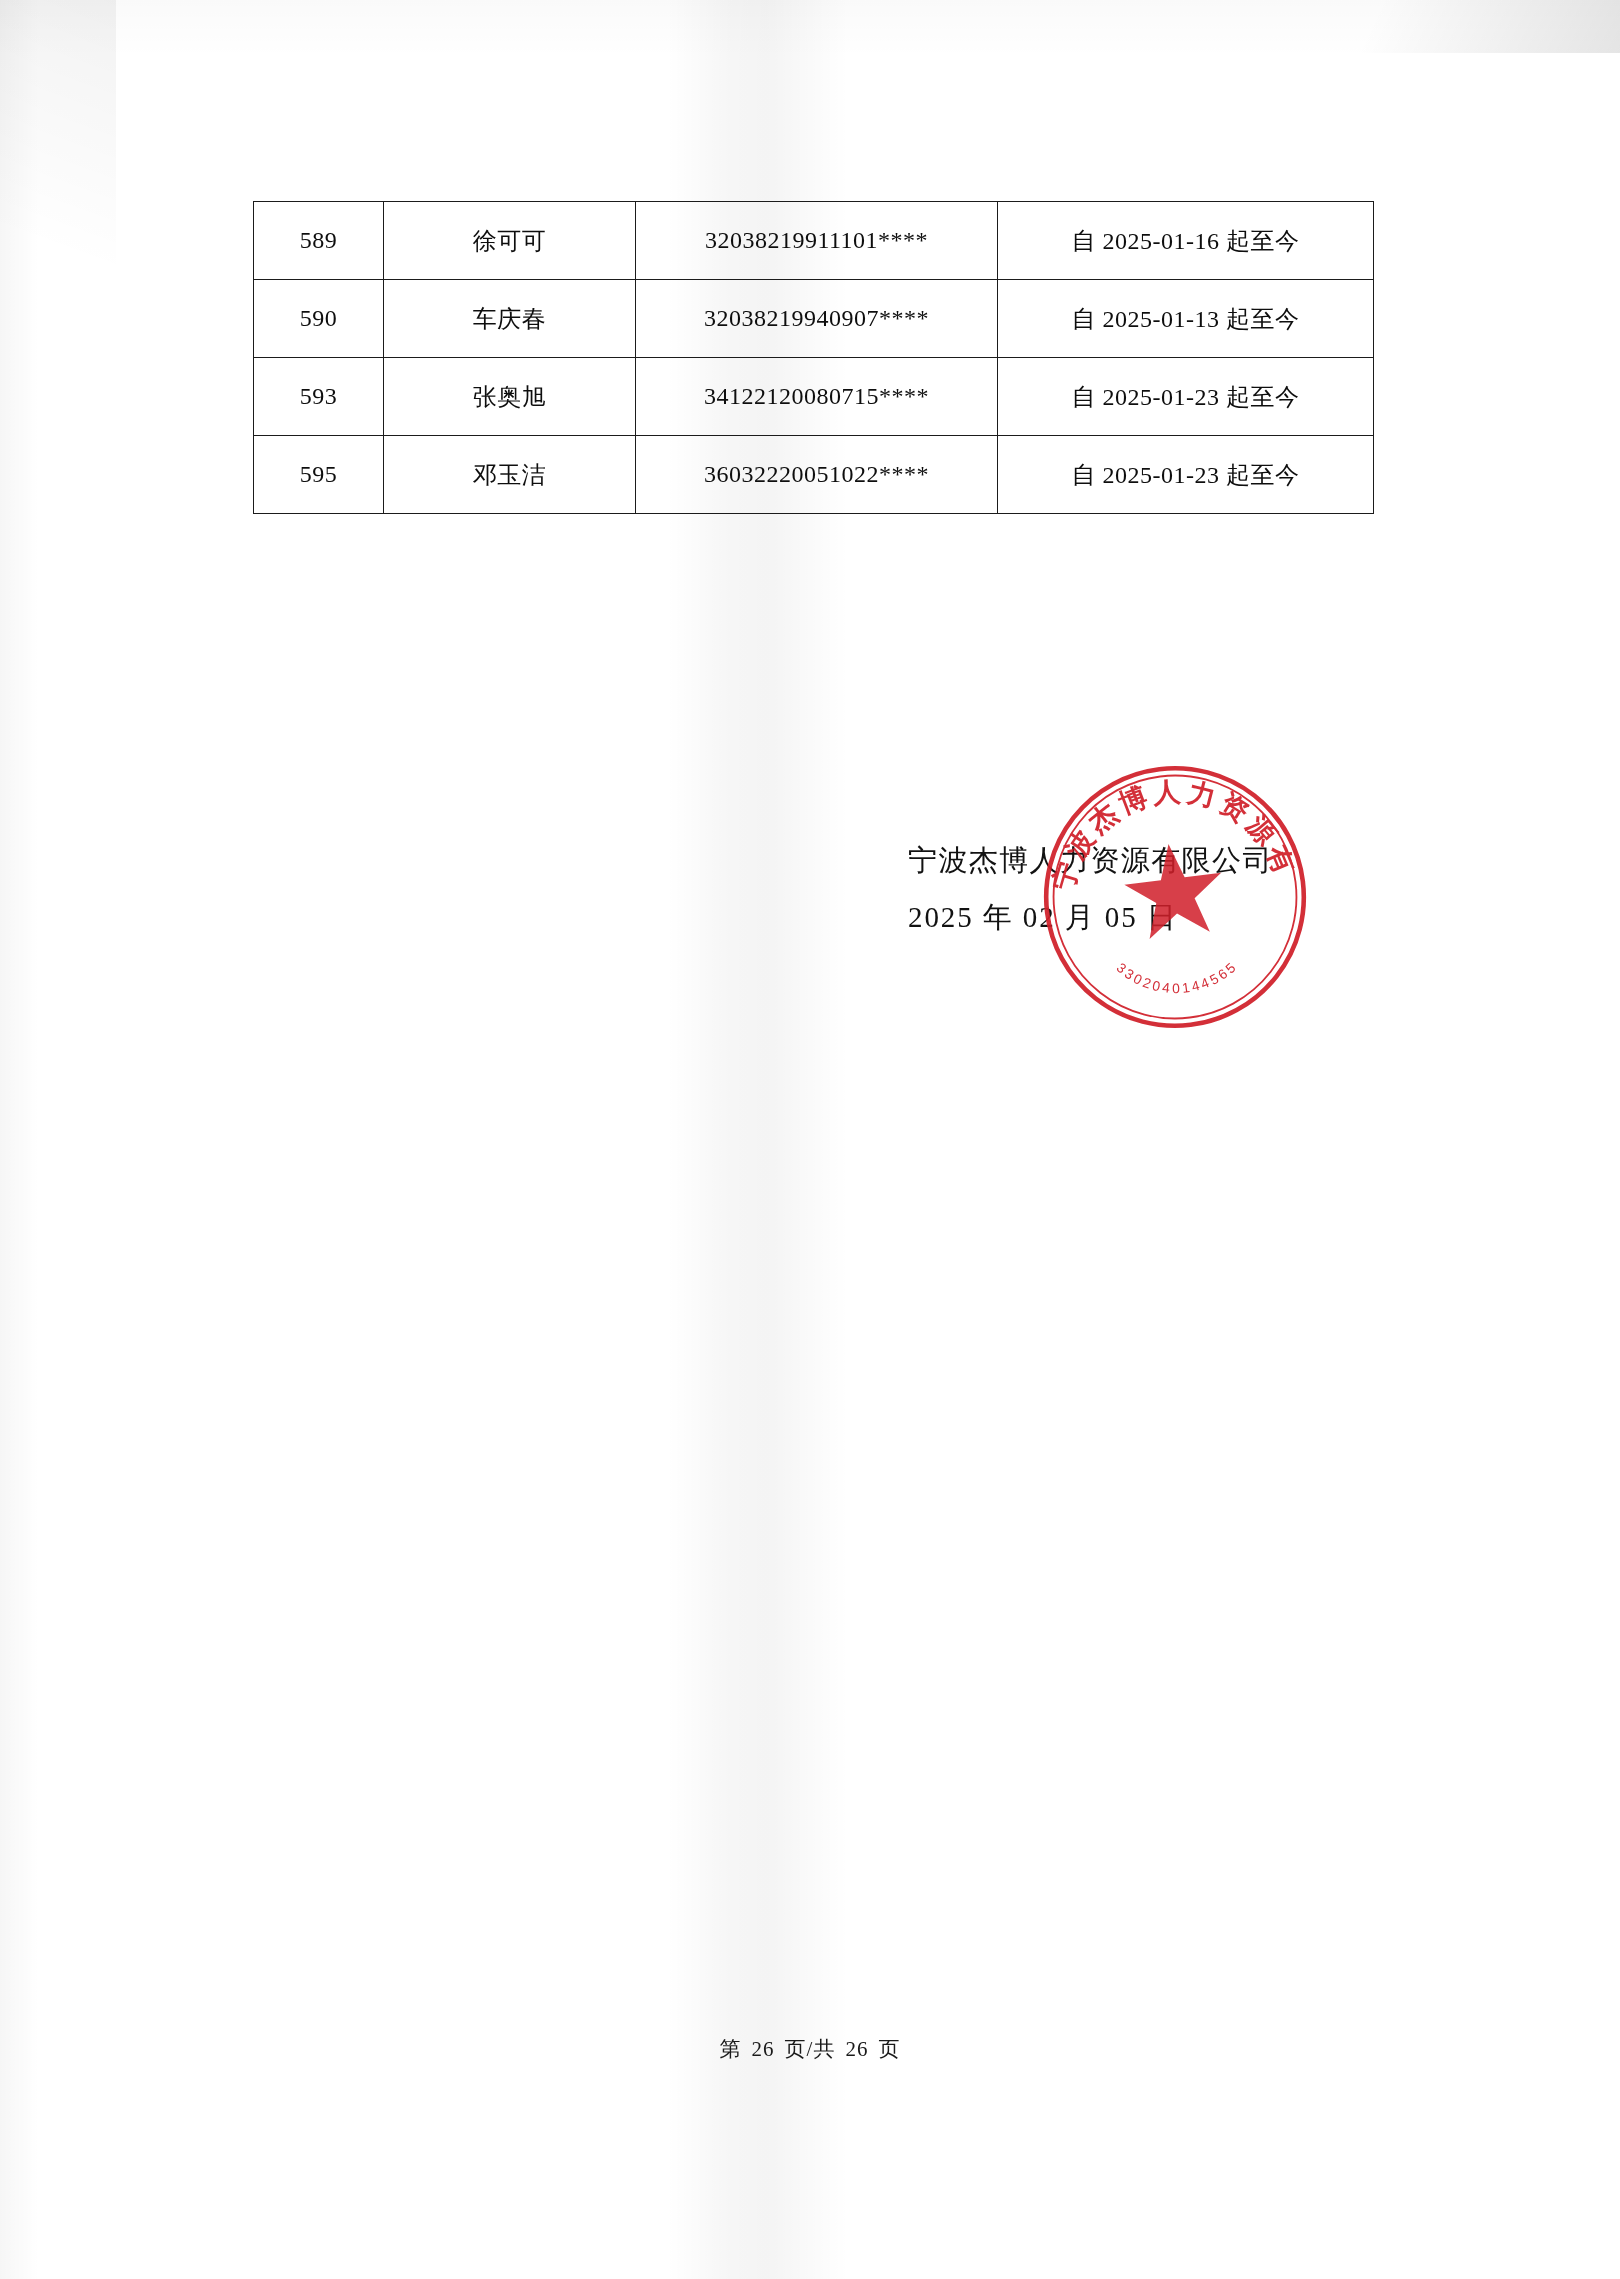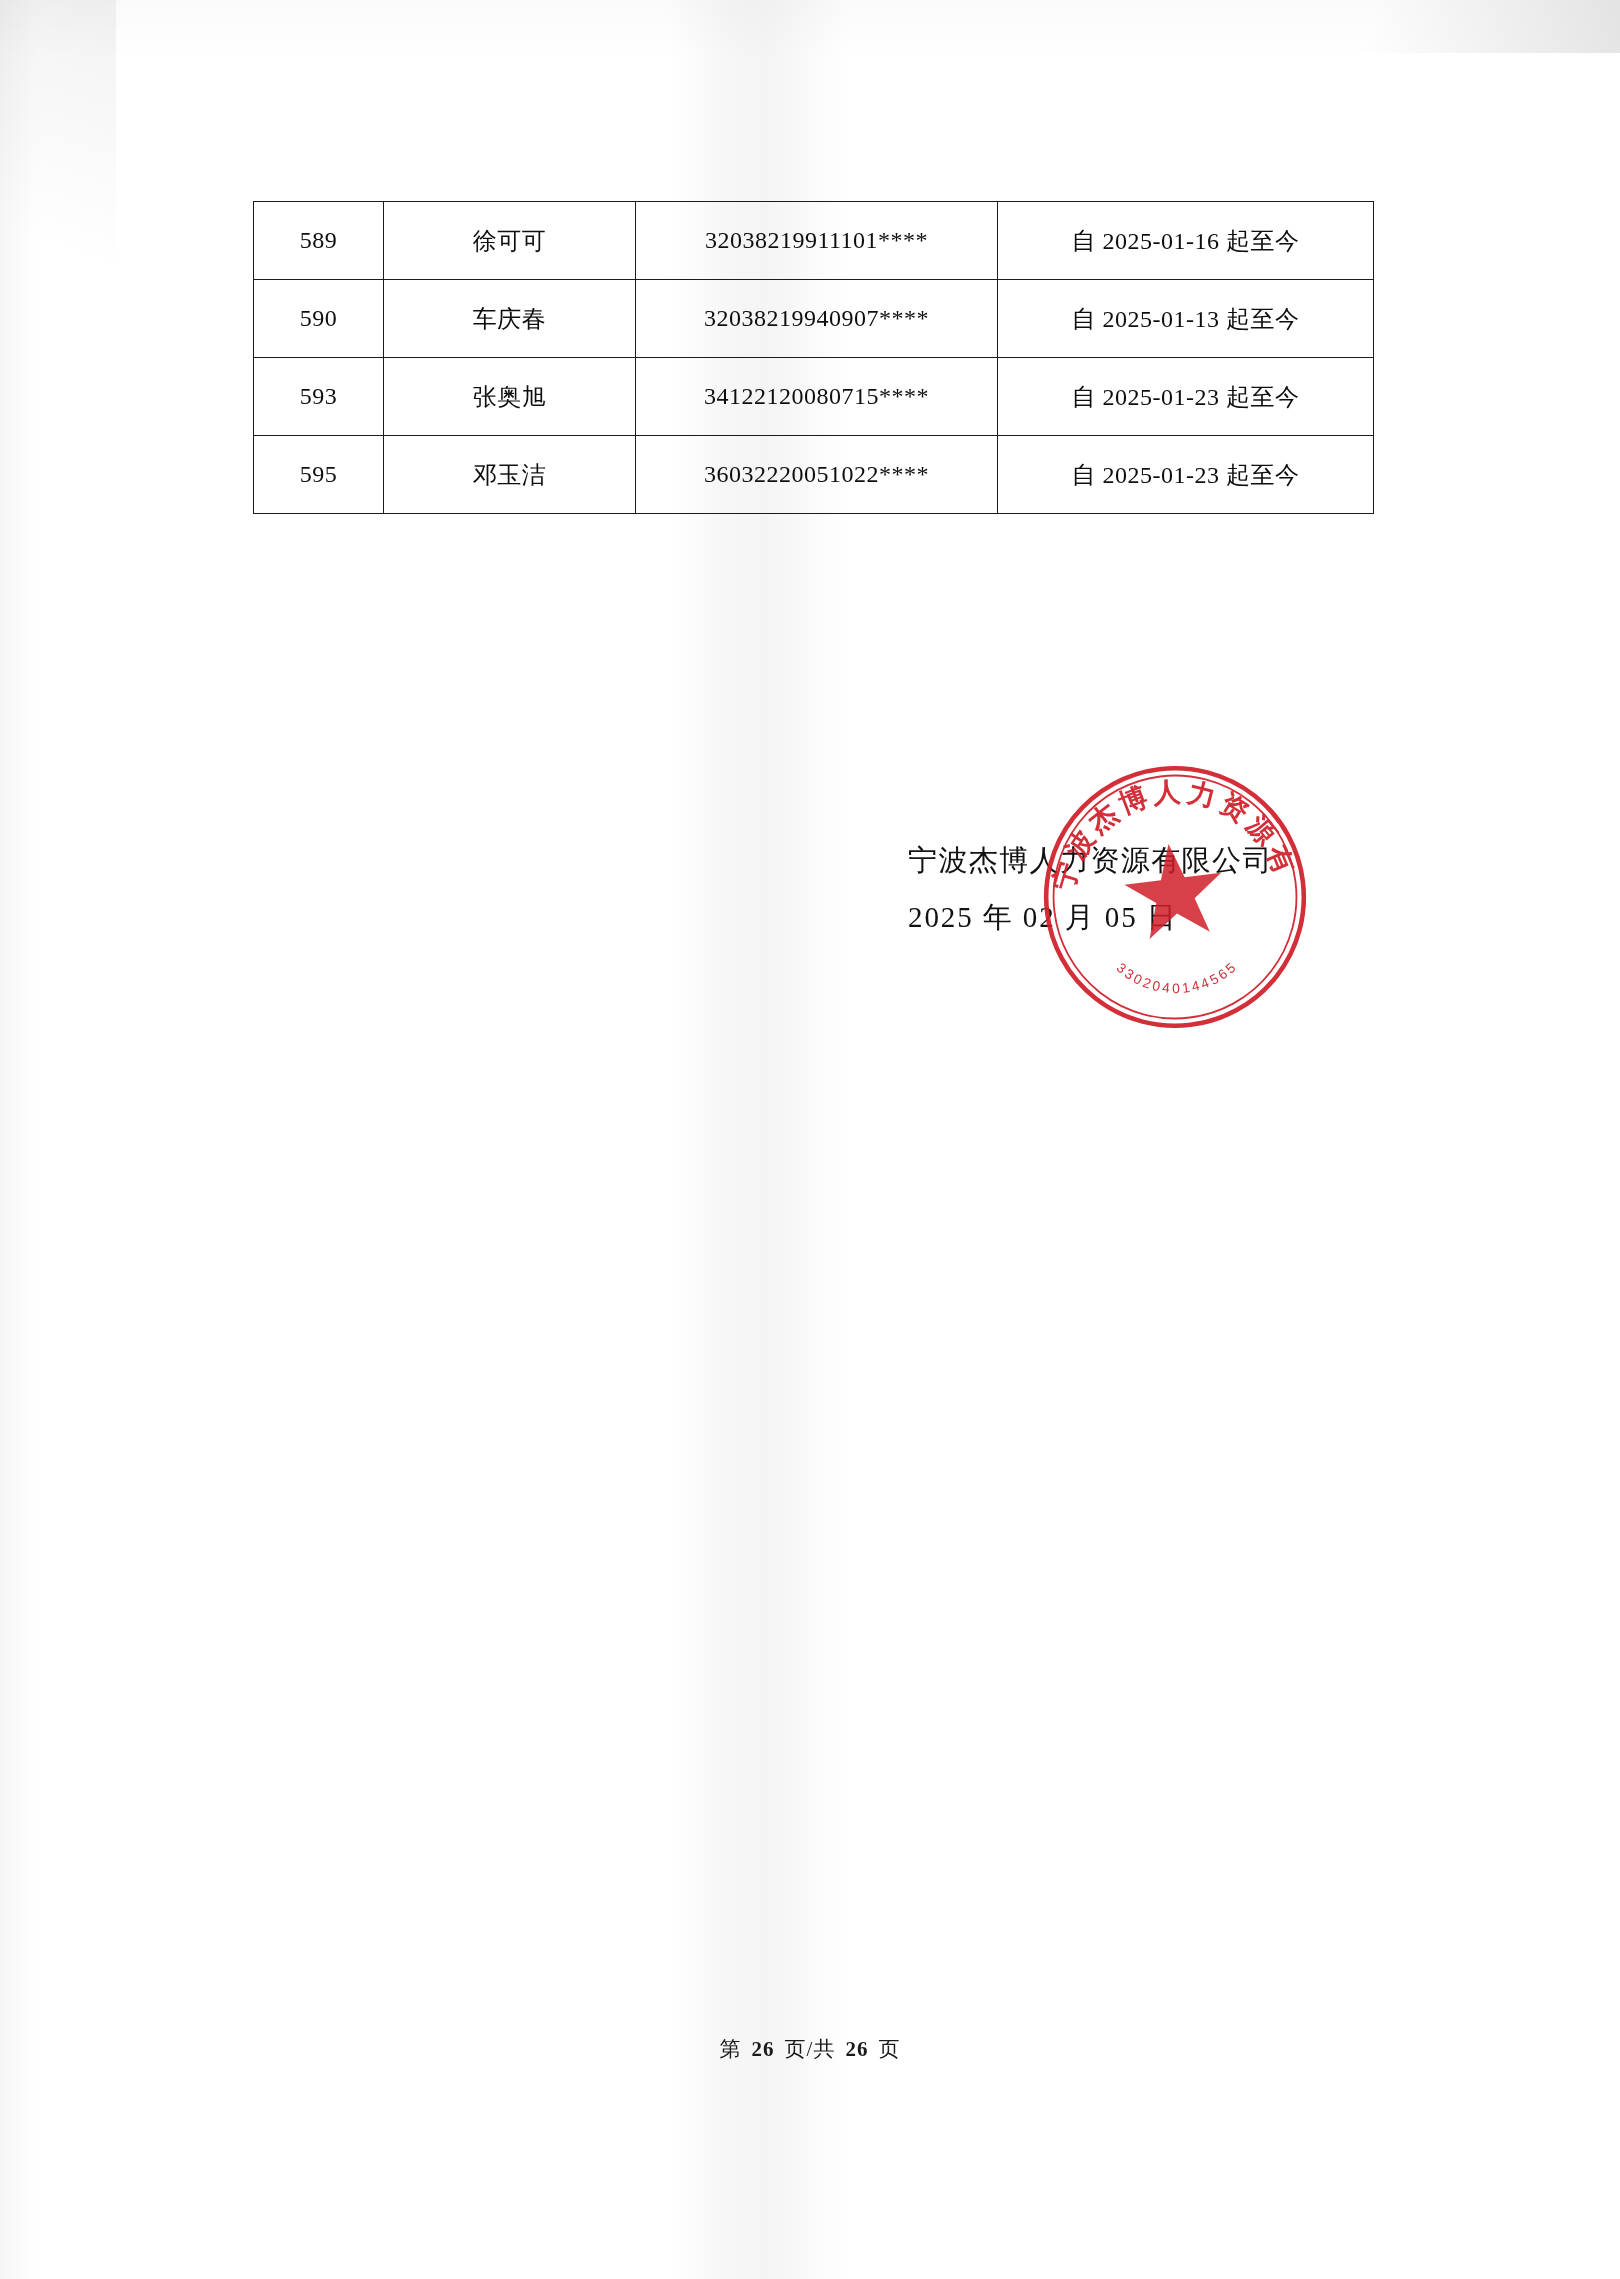--- a/index.html
+++ b/index.html
@@ -112,21 +112,21 @@
     position: absolute;
     left: 0;
     top: 2035px;
     width: 1620px;
     text-align: center;
     font-size: 21px;
     color: #1a1a1a;
     letter-spacing: 1px;
   }
   .footer span { margin: 0 1.9px; }
-  .footer .num { font-weight: bold; }
+  .footer .num { font-weight: normal; }
 </style>
 </head>
 <body>
 
 <div class="page">
 
   <div class="scan-corner2"></div>
   <div class="scan-corner"></div>
   <div class="scan-band"></div>
 

